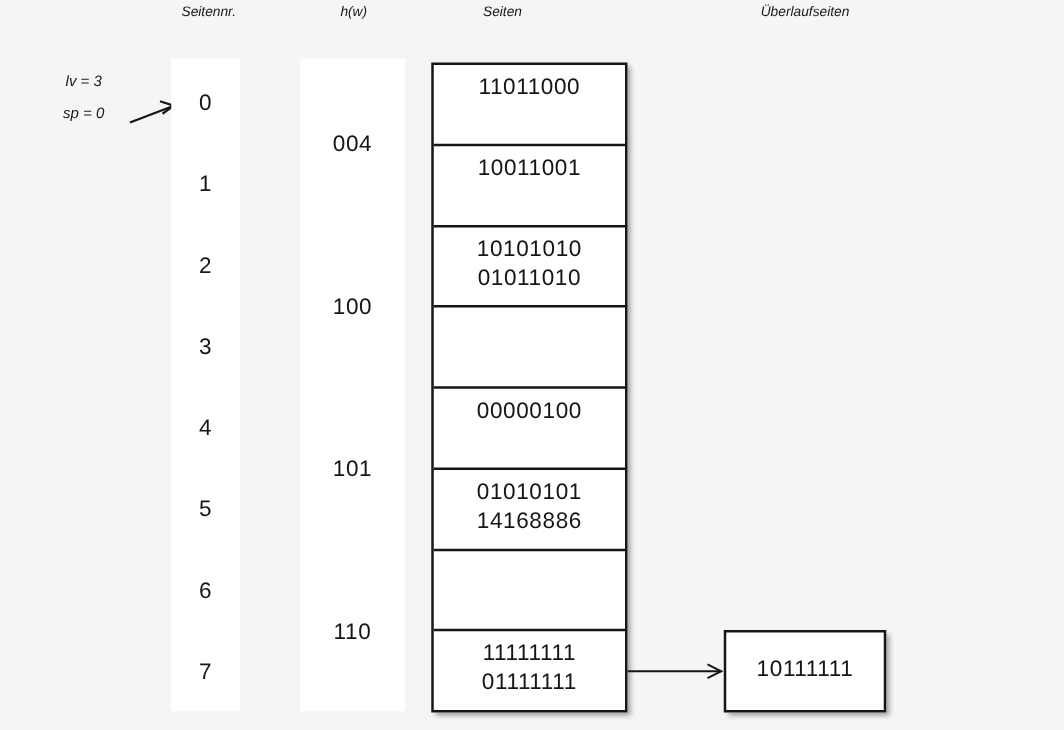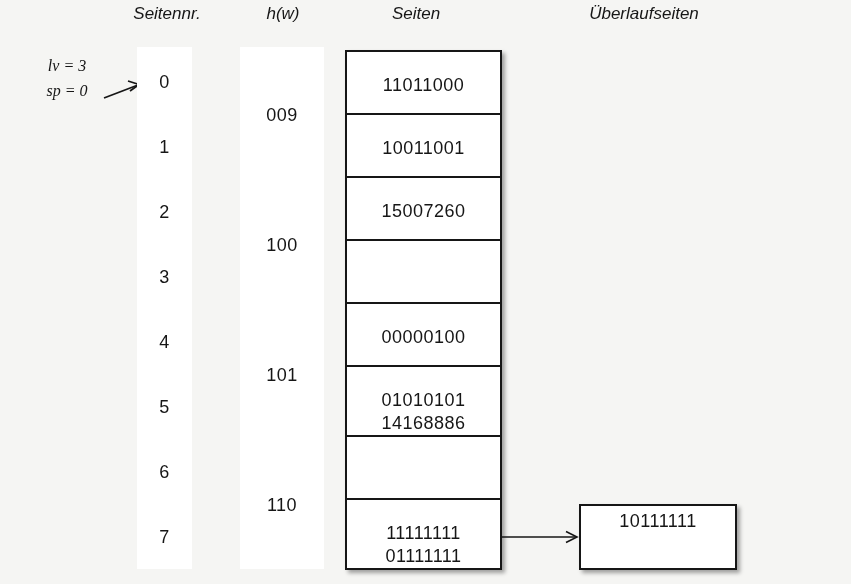--- a/index.html
+++ b/index.html
@@ -14,41 +14,40 @@
     overflow: hidden;
     color: #161616;
   }
 
   
   .col-header {
     position: absolute;
     top: 4px;
     transform: translateX(-50%);
     font-style: italic;
-    font-size: 17px;
+    font-size: 11px;
     font-weight: 500;
     white-space: nowrap;
   }
   .hdr-seitennr   { left: 167px; }
   .hdr-hw         { left: 283px; }
-  .hdr-seiten     { left: 416px; }
+  .hdr-seiten     { left: 402px; }
   .hdr-ueberlauf  { left: 644px; }
 
   
   .state-labels {
     position: absolute;
     left: 30px;
     top: 53px;
     width: 74px;
     text-align: center;
     font-style: italic;
-    font-size: 16px;
+    font-size: 12px;
     line-height: 25px;
     white-space: nowrap;
-    font-family: Liberation Serif, serif;
   }
 
   .pointer-arrow { position: absolute; left: 99px; top: 76px; }
   .link-arrow    { position: absolute; left: 502px; top: 527px; }
 
   
   .col-bg {
     position: absolute;
     top: 47px;
     height: 522px;
@@ -85,42 +84,42 @@
     height: 520px;
     background: #ffffff;
     border: 2px solid #161616;
     box-shadow: 3px 3px 4px rgba(0,0,0,0.35);
     display: flex;
     flex-direction: column;
   }
   .bucket {
     flex: 1;
     border-bottom: 2px solid #161616;
-    padding-top: 22px;
+    padding-top: 6px;
     text-align: center;
   }
   .bucket:last-child { border-bottom: none; }
   .entry-line {
     font-size: 18px;
     line-height: 23px;
     letter-spacing: 0.5px;
     min-height: 0;
   }
 
   
   .overflow-box {
     position: absolute;
     left: 579px;
     top: 504px;
-    width: 158px;
+    width: 130px;
     height: 66px;
     background: #ffffff;
     border: 2px solid #161616;
     box-shadow: 3px 3px 4px rgba(0,0,0,0.35);
-    padding-top: 4px;
+    padding-top: 18px;
     text-align: center;
   }
 </style>
 </head>
 <body>
 
 <div class="canvas">
 
   <div class="col-header hdr-seitennr">Seitennr.</div>
   <div class="col-header hdr-hw">h(w)</div>
@@ -145,37 +144,38 @@
     <div class="slot">1</div>
     <div class="slot">2</div>
     <div class="slot">3</div>
     <div class="slot">4</div>
     <div class="slot">5</div>
     <div class="slot">6</div>
     <div class="slot">7</div>
   </div>
 
   <div class="label-col labels-hw">
-    <div class="slot">009</div>
+    <div class="slot">004</div>
     <div class="slot">100</div>
     <div class="slot">101</div>
     <div class="slot">110</div>
   </div>
 
   <div class="bucket-box">
     <div class="bucket">
       <div class="entry-line">11011000</div>
       <div class="entry-line"></div>
     </div>
     <div class="bucket">
       <div class="entry-line">10011001</div>
       <div class="entry-line"></div>
     </div>
     <div class="bucket">
-      <div class="entry-line">15007260</div>
+      <div class="entry-line">10101010</div>
+      <div class="entry-line">01011010</div>
     </div>
     <div class="bucket">
       <div class="entry-line"></div>
       <div class="entry-line"></div>
     </div>
     <div class="bucket">
       <div class="entry-line">00000100</div>
       <div class="entry-line"></div>
     </div>
     <div class="bucket">

